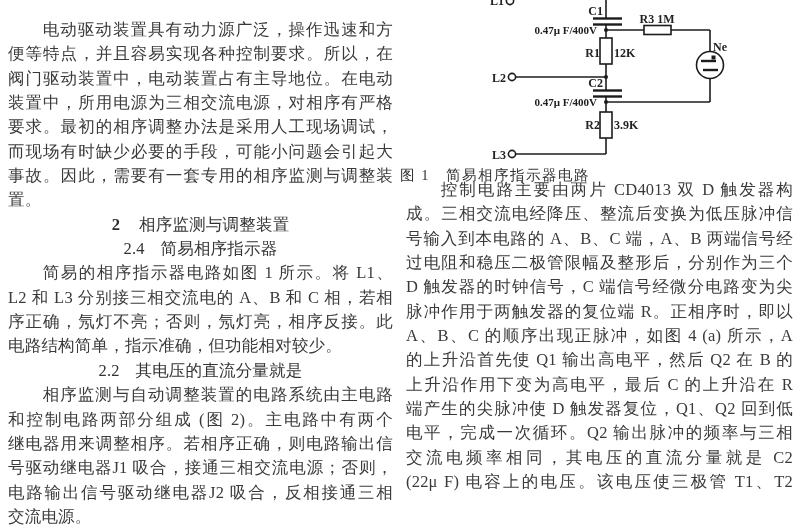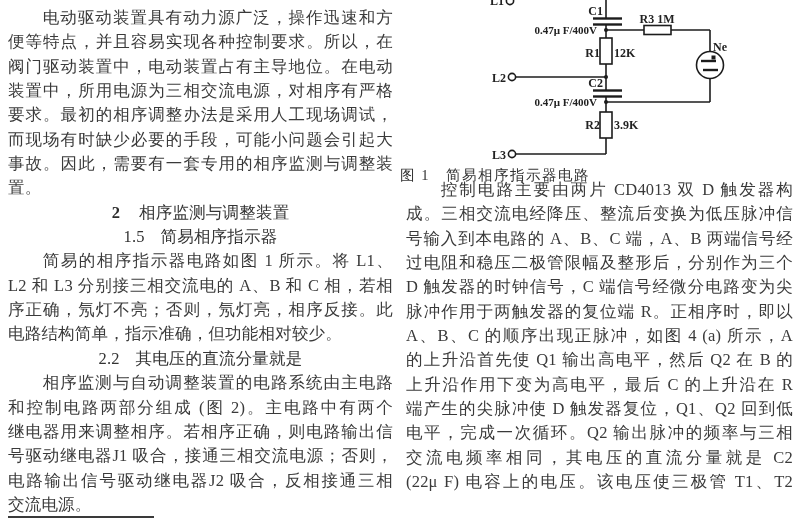--- a/index.html
+++ b/index.html
@@ -3,21 +3,21 @@
 <meta charset="utf-8">
 <style>
   html,body{margin:0;padding:0;}
   body{
     width:798px;height:528px;overflow:hidden;background:#ffffff;position:relative;
     font-family:"Liberation Serif","DejaVu Serif",serif;
     color:#3a3a3a;
     -webkit-font-smoothing:antialiased;
   }
   .col{position:absolute;top:0;}
-  .col-left{left:8px;top:6px;width:385px;}
+  .col-left{left:8px;top:18px;width:385px;}
   .col-right-text{left:406px;top:178px;width:387px;}
   .ln{
     height:24.35px;line-height:24.35px;font-size:16.5px;
     white-space:nowrap;color:#3a3a3a;letter-spacing:.2px;
   }
   .jf{white-space:normal;text-align:justify;text-align-last:justify;text-justify:inter-character;}
   .ind{text-indent:2.1em;}
   .h1 .hnum{font-weight:bold;margin-right:1.15em;color:#2d2d2d;}
   .h2 .hnum{margin-right:.95em;}
   .h1,.h2{color:#333;text-align:center;}
@@ -43,21 +43,21 @@
 <div class="col col-left">
   <div class="ln ind jf">电动驱动装置具有动力源广泛，操作迅速和方</div>
   <div class="ln jf">便等特点，并且容易实现各种控制要求。所以，在</div>
   <div class="ln jf">阀门驱动装置中，电动装置占有主导地位。在电动</div>
   <div class="ln jf">装置中，所用电源为三相交流电源，对相序有严格</div>
   <div class="ln jf">要求。最初的相序调整办法是采用人工现场调试，</div>
   <div class="ln jf">而现场有时缺少必要的手段，可能小问题会引起大</div>
   <div class="ln jf">事故。因此，需要有一套专用的相序监测与调整装</div>
   <div class="ln">置。</div>
   <div class="ln h1"><span class="hnum">2</span><span>相序监测与调整装置</span></div>
-  <div class="ln h2"><span class="hnum">1.5</span><span>简易相序指示器</span></div>
+  <div class="ln h2"><span class="hnum">2.4</span><span>简易相序指示器</span></div>
   <div class="ln ind jf">简易的相序指示器电路如图 1 所示。将 L1、</div>
   <div class="ln jf">L2 和 L3 分别接三相交流电的 A、B 和 C 相，若相</div>
   <div class="ln jf">序正确，氖灯不亮；否则，氖灯亮，相序反接。此</div>
   <div class="ln">电路结构简单，指示准确，但功能相对较少。</div>
   <div class="ln h2"><span class="hnum">2.2</span><span>其电压的直流分量就是</span></div>
   <div class="ln ind jf">相序监测与自动调整装置的电路系统由主电路</div>
   <div class="ln jf">和控制电路两部分组成 (图 2)。主电路中有两个</div>
   <div class="ln jf">继电器用来调整相序。若相序正确，则电路输出信</div>
   <div class="ln jf">号驱动继电器J1 吸合，接通三相交流电源；否则，</div>
   <div class="ln jf">电路输出信号驱动继电器J2 吸合，反相接通三相</div>

